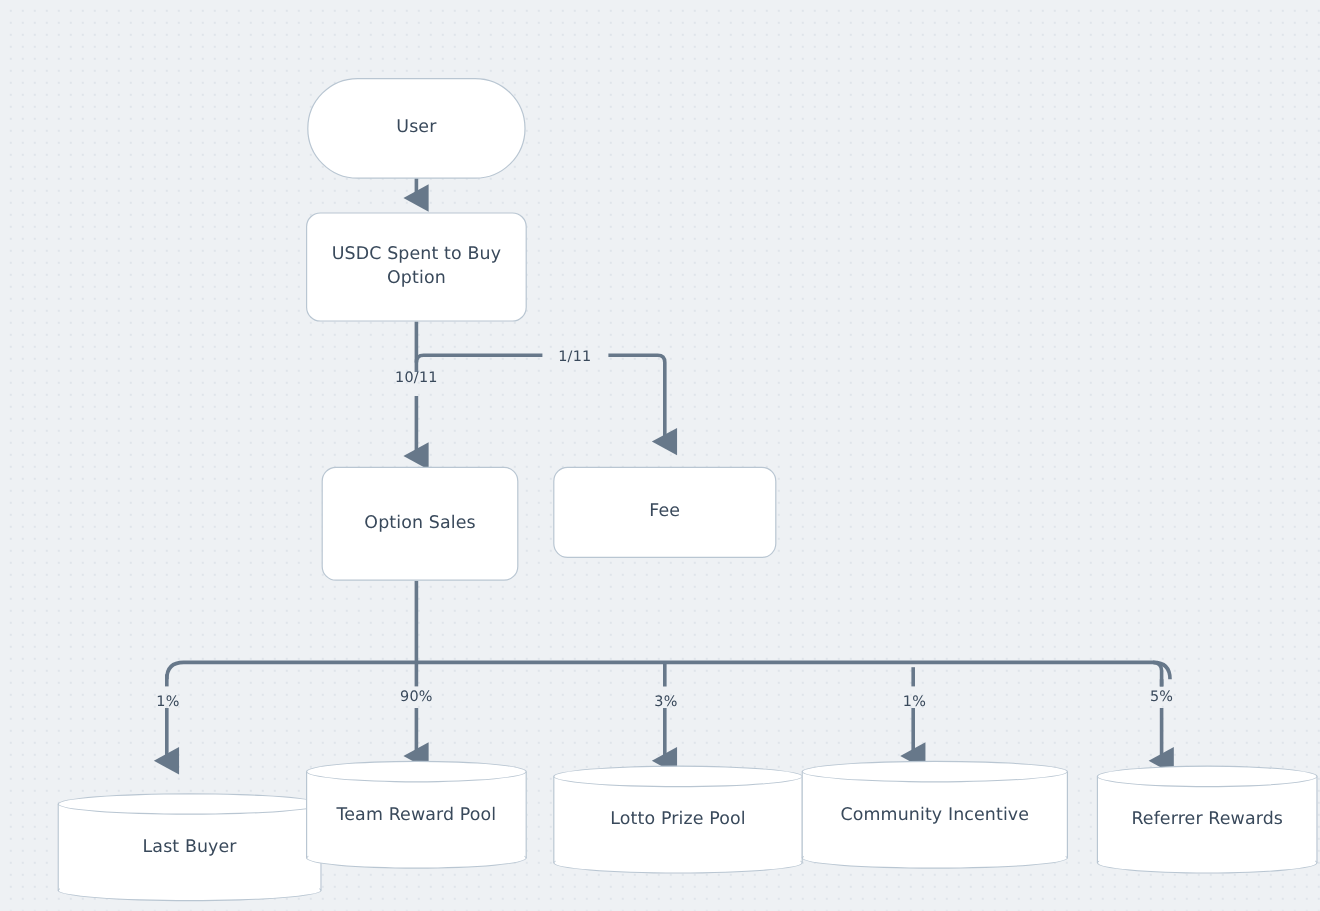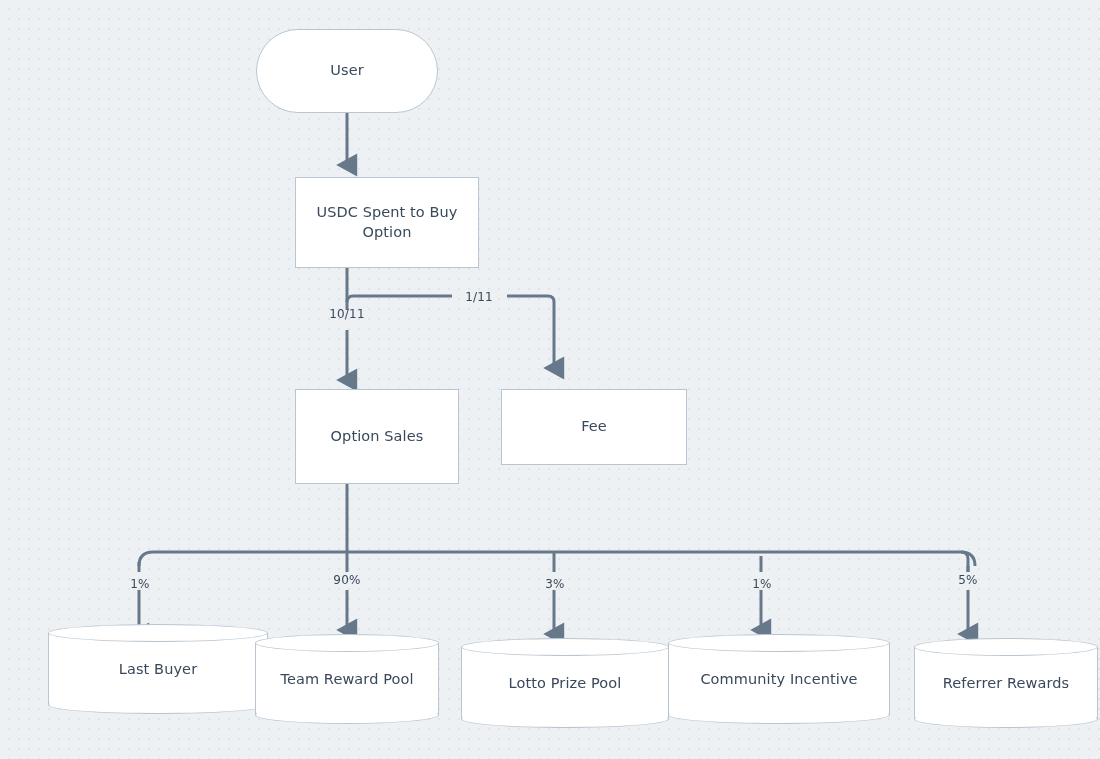--- a/index.html
+++ b/index.html
@@ -35,22 +35,22 @@
     border: 1.6px solid #b9c6d2;
     color: #39495b;
     display: flex;
     align-items: center;
     justify-content: center;
     text-align: center;
     font-size: 14.5px;
     line-height: 1.35;
     letter-spacing: 0.1px;
   }
-  .node-stadium { border-radius: 999px; }
-  .node-rect { border-radius: 0; margin-left: 40px; }
+  .node-stadium { border-radius: 999px; margin-top: 36px; }
+  .node-rect { border-radius: 12px; }
   .node-label { padding: 0 10px; }
 
   
   .node-cyl {
     position: absolute;
     box-sizing: border-box;
     color: #39495b;
     font-size: 14.5px;
     letter-spacing: 0.1px;
   }
@@ -145,29 +145,29 @@
   </svg>
 
   <div class="node node-stadium" style="left:256px; top:29px; width:182px; height:84px;">
     <span class="node-label">User</span>
   </div>
 
   <div class="node node-rect" style="left:255px; top:177px; width:184px; height:91px;">
     <span class="node-label">USDC Spent to Buy Option</span>
   </div>
 
-  <div class="node node-rect" style="left:255px; top:389px; width:164px; height:95px;">
+  <div class="node node-rect" style="left:268px; top:389px; width:164px; height:95px;">
     <span class="node-label">Option Sales</span>
   </div>
 
   <div class="node node-rect" style="left:461px; top:389px; width:186px; height:76px;">
     <span class="node-label">Fee</span>
   </div>
 
-  <div class="node-cyl" style="left:48px; top:624px; width:220px; height:90px;">
+  <div class="node-cyl" style="left:48px; top:661px; width:220px; height:90px;">
     <div class="cyl-body"></div>
     <div class="cyl-bottom"></div>
     <div class="cyl-fill"></div>
     <div class="cyl-top"></div>
     <div class="cyl-text">Last Buyer</div>
   </div>
 
   <div class="node-cyl" style="left:255px; top:634px; width:184px; height:90px;">
     <div class="cyl-body"></div>
     <div class="cyl-bottom"></div>

